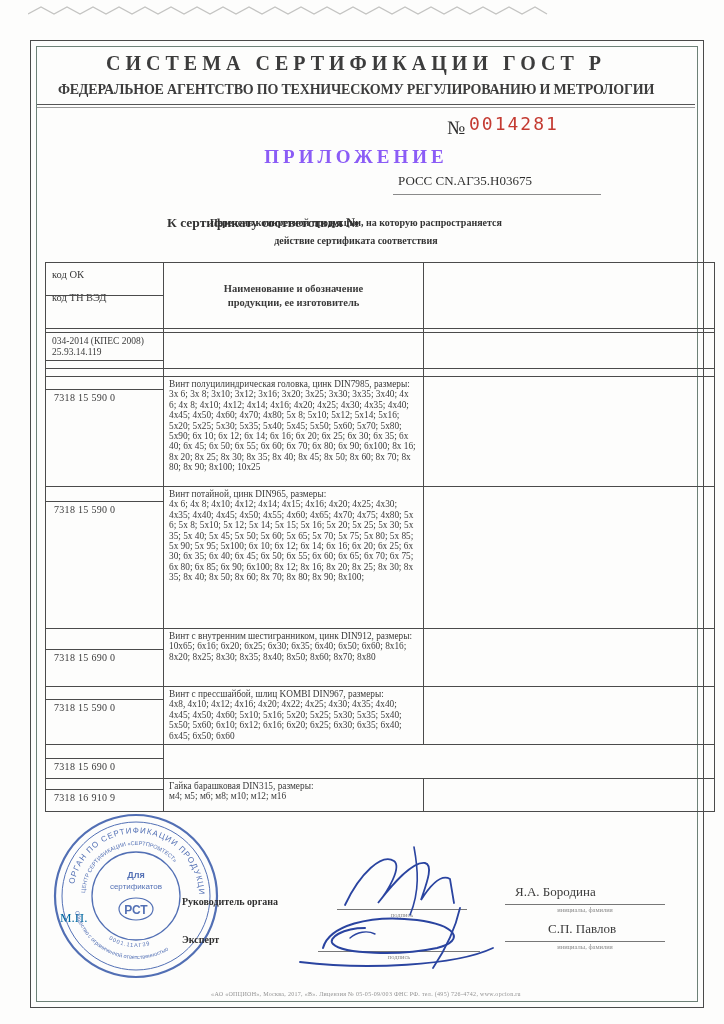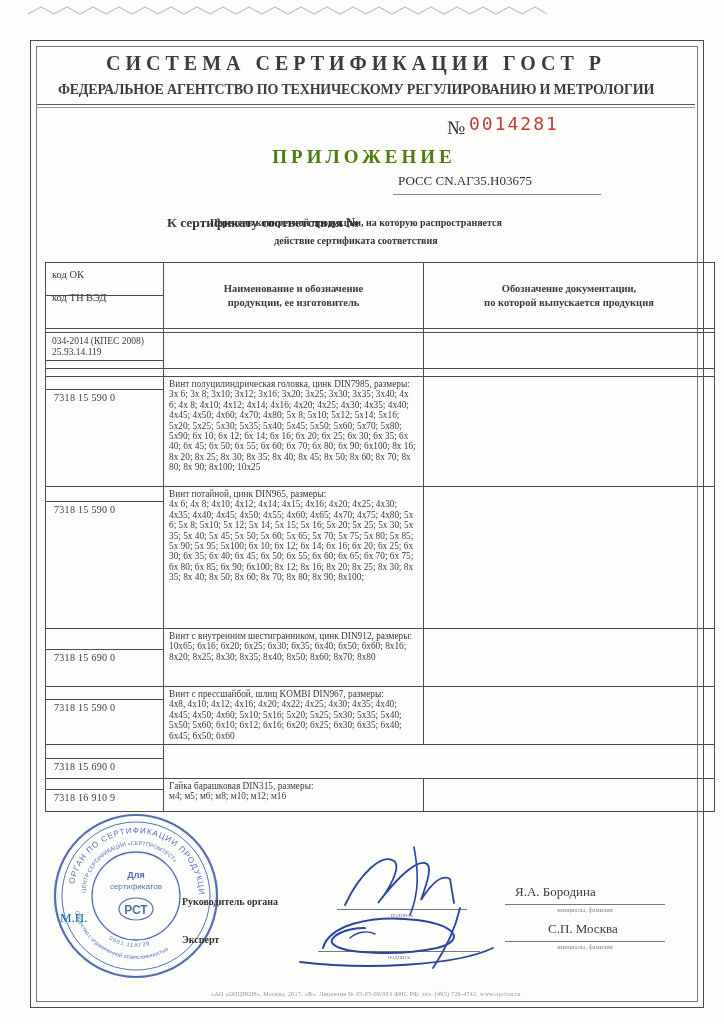--- a/index.html
+++ b/index.html
@@ -9,21 +9,21 @@
   .ctr{left:36px;width:640px;text-align:center;}
   .frame-outer{left:30px;top:40px;width:672px;height:966px;border:1.6px solid #4a4a4a;}
   .frame-inner{left:36px;top:46px;width:660px;height:954px;border:1px solid #6d8177;}
   .band-sep{left:37px;width:658px;border-top:1px solid #555;height:0;}
   .band-sep2{left:37px;width:658px;border-top:1px solid #9a9a9a;height:0;}
   .sys-title{top:52px;font-size:20px;font-weight:700;letter-spacing:5px;color:#3c3c3c;}
   .agency{top:82px;font-size:14px;font-weight:700;letter-spacing:-0.2px;color:#3c3c3c;}
   .num-sign{left:447px;top:117px;font-size:19px;color:#2e2e2e;}
   .num-val{left:469px;top:113px;font-size:18px;font-family:"DejaVu Sans Mono",monospace;
            letter-spacing:2px;color:#c43a31;}
-  .doc-title{top:146px;font-size:19px;font-weight:700;letter-spacing:4px;color:#4d7c0f;padding-left:8px;}
+  .doc-title{top:146px;font-size:19px;font-weight:700;letter-spacing:4px;color:#8b5cf6;}
   .cert-label{left:167px;top:183px;font-size:13.5px;font-weight:700;margin-top:32px;}
   .cert-value{left:398px;top:173px;font-size:13px;color:#2f2f2f;}
   .cert-line{left:393px;top:194px;width:208px;border-top:1px solid #8a8a8a;height:0;}
   .purpose{top:214px;font-size:10px;font-weight:700;line-height:18px;white-space:pre-line;}
   
   .tbl{left:45px;top:262px;width:670px;height:550px;border:1px solid #4b4b4b;
        display:flex;flex-direction:column;box-sizing:border-box;font-size:9.3px;color:#3a3a3a;}
   .trow{display:flex;border-bottom:1px solid #4b4b4b;box-sizing:border-box;flex:0 0 auto;}
   .trow:last-child{border-bottom:none;flex:1 1 auto;}
   .c1{width:118px;border-right:1px solid #4b4b4b;box-sizing:border-box;position:relative;}
@@ -81,22 +81,20 @@
 
   <div class="abs tbl">
     <div class="trow hdr" style="height:66px;">
       <div class="c1">
         <div class="hc1a">код ОК</div>
         <div class="hc1div"></div>
         <div class="hc1b">код ТН ВЭД</div>
       </div>
       <div class="c2">Наименование и обозначение
 продукции, ее изготовитель</div>
-      <div class="c3">Обозначение документации,
-по которой выпускается продукция</div>
     </div>
     <div class="trow" style="height:4px;">
       <div class="c1"></div>
         <div class="c2"></div>
         <div class="c3"></div>
     </div>
 
     <div class="trow" style="height:36px;">
       <div class="c1">
         <div class="code0">034-2014 (КПЕС 2008)
@@ -208,21 +206,21 @@
   <div class="abs uline" style="left:337px;top:909px;width:130px;"></div>
   <div class="abs tiny" style="left:347px;top:911px;width:110px;">подпись</div>
 
   <div class="abs uline" style="left:318px;top:951px;width:162px;"></div>
   <div class="abs tiny" style="left:344px;top:953px;width:110px;">подпись</div>
 
   <span class="abs fio" style="left:515px;top:884px;">Я.А. Бородина</span>
   <div class="abs uline" style="left:505px;top:904px;width:160px;"></div>
   <div class="abs tiny" style="left:520px;top:906px;width:130px;">инициалы, фамилия</div>
 
-  <span class="abs fio" style="left:548px;top:921px;">С.П. Москва</span>
+  <span class="abs fio" style="left:548px;top:921px;">С.П. Павлов</span>
   <div class="abs uline" style="left:505px;top:941px;width:160px;"></div>
   <div class="abs tiny" style="left:520px;top:943px;width:130px;">инициалы, фамилия</div>
 
   <svg class="abs" style="left:330px;top:843px;" width="150" height="75">
     <path d="M15,62 C30,30 52,10 64,18 C72,24 58,48 48,60 C62,42 82,18 95,20 C104,22 96,42 91,57 C98,46 110,30 120,36 L124,60" fill="none" stroke="#2a44a0" stroke-width="1.8" stroke-linecap="round"></path>
     <path d="M84,4 C88,26 90,48 80,72" fill="none" stroke="#2a44a0" stroke-width="1.6" stroke-linecap="round"></path>
   </svg>
   <svg class="abs" style="left:295px;top:898px;" width="210" height="75">
     <path d="M28,50 C34,28 74,16 122,22 C160,27 172,42 142,50 C104,58 48,56 38,46 C32,40 48,30 70,30" fill="none" stroke="#2a44a0" stroke-width="2" stroke-linecap="round"></path>
     <path d="M5,64 C70,72 160,68 198,50" fill="none" stroke="#2a44a0" stroke-width="1.8" stroke-linecap="round"></path>

